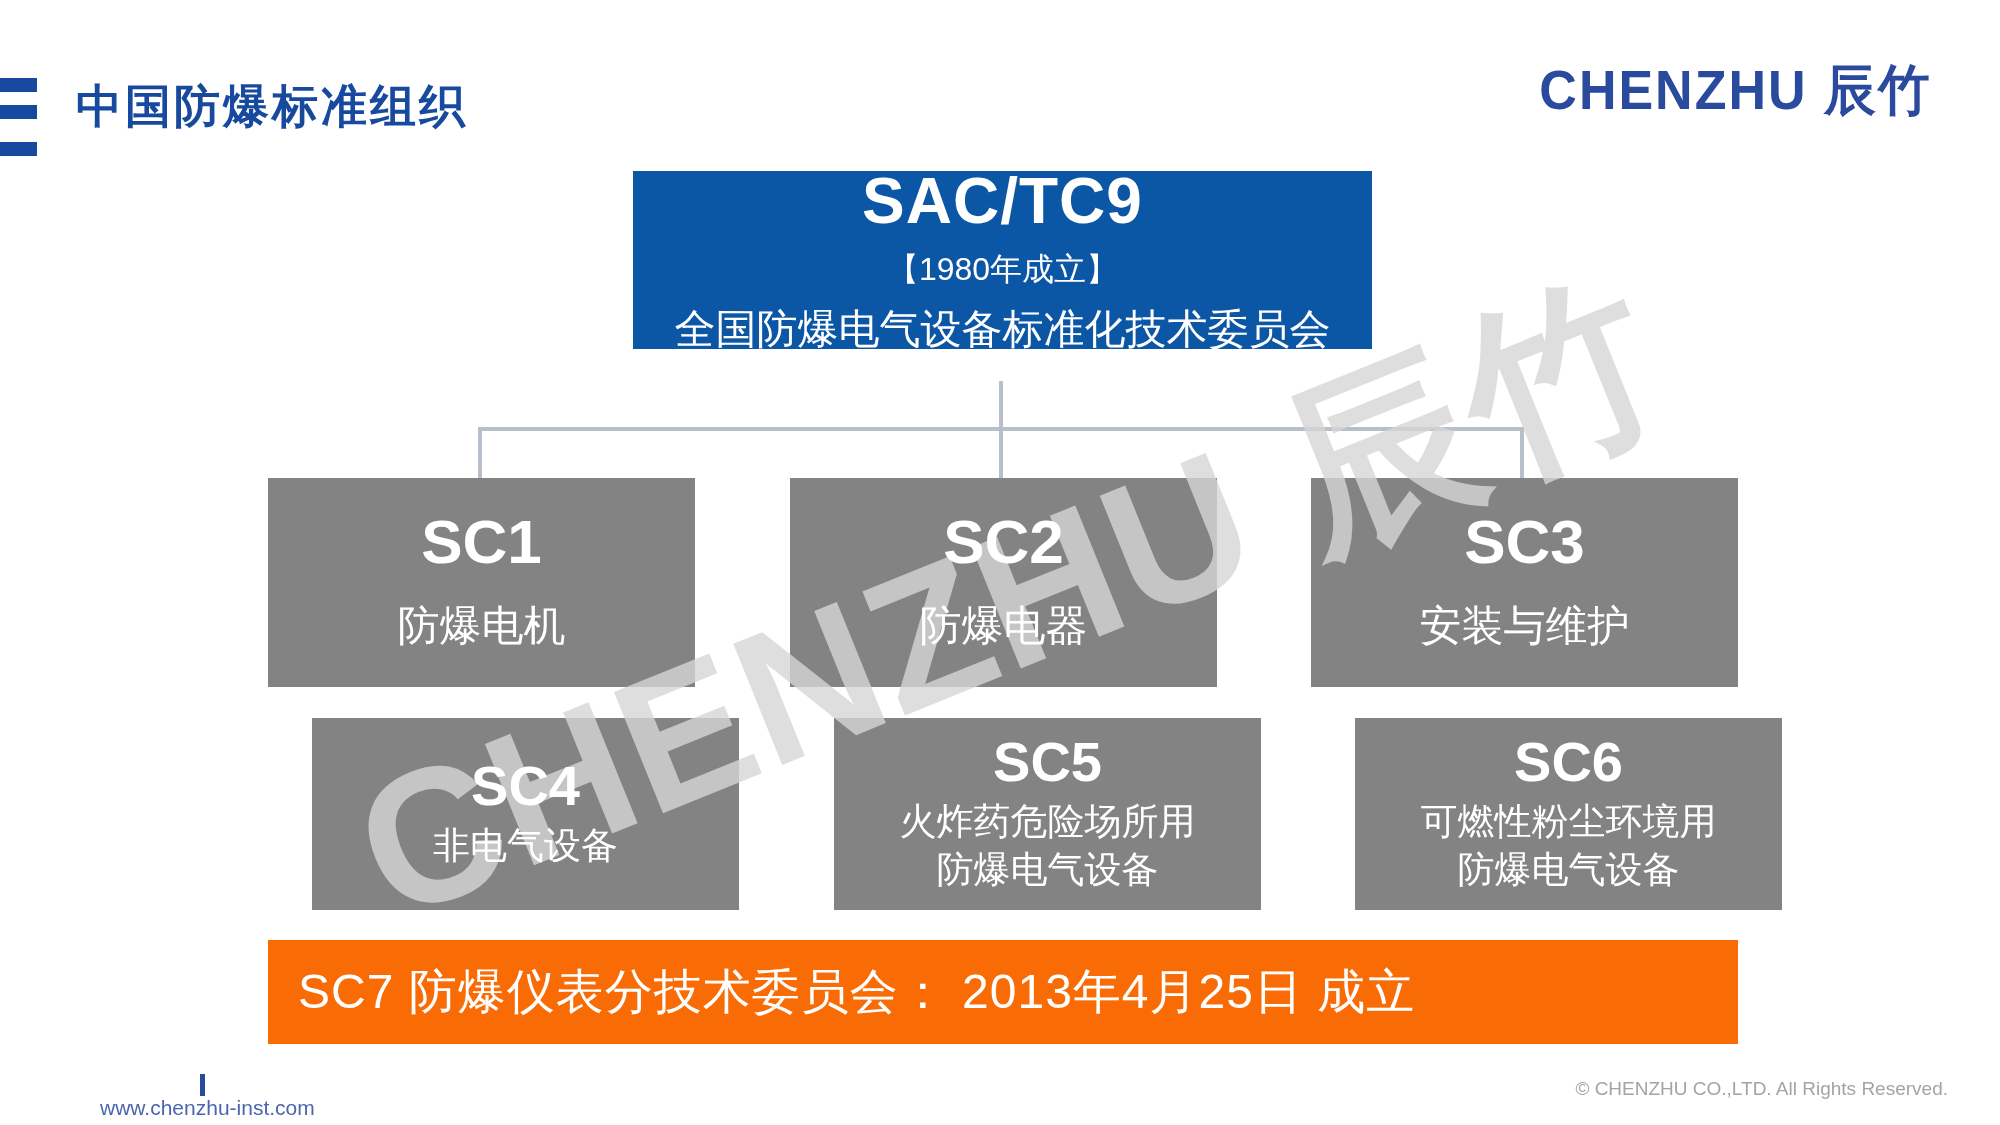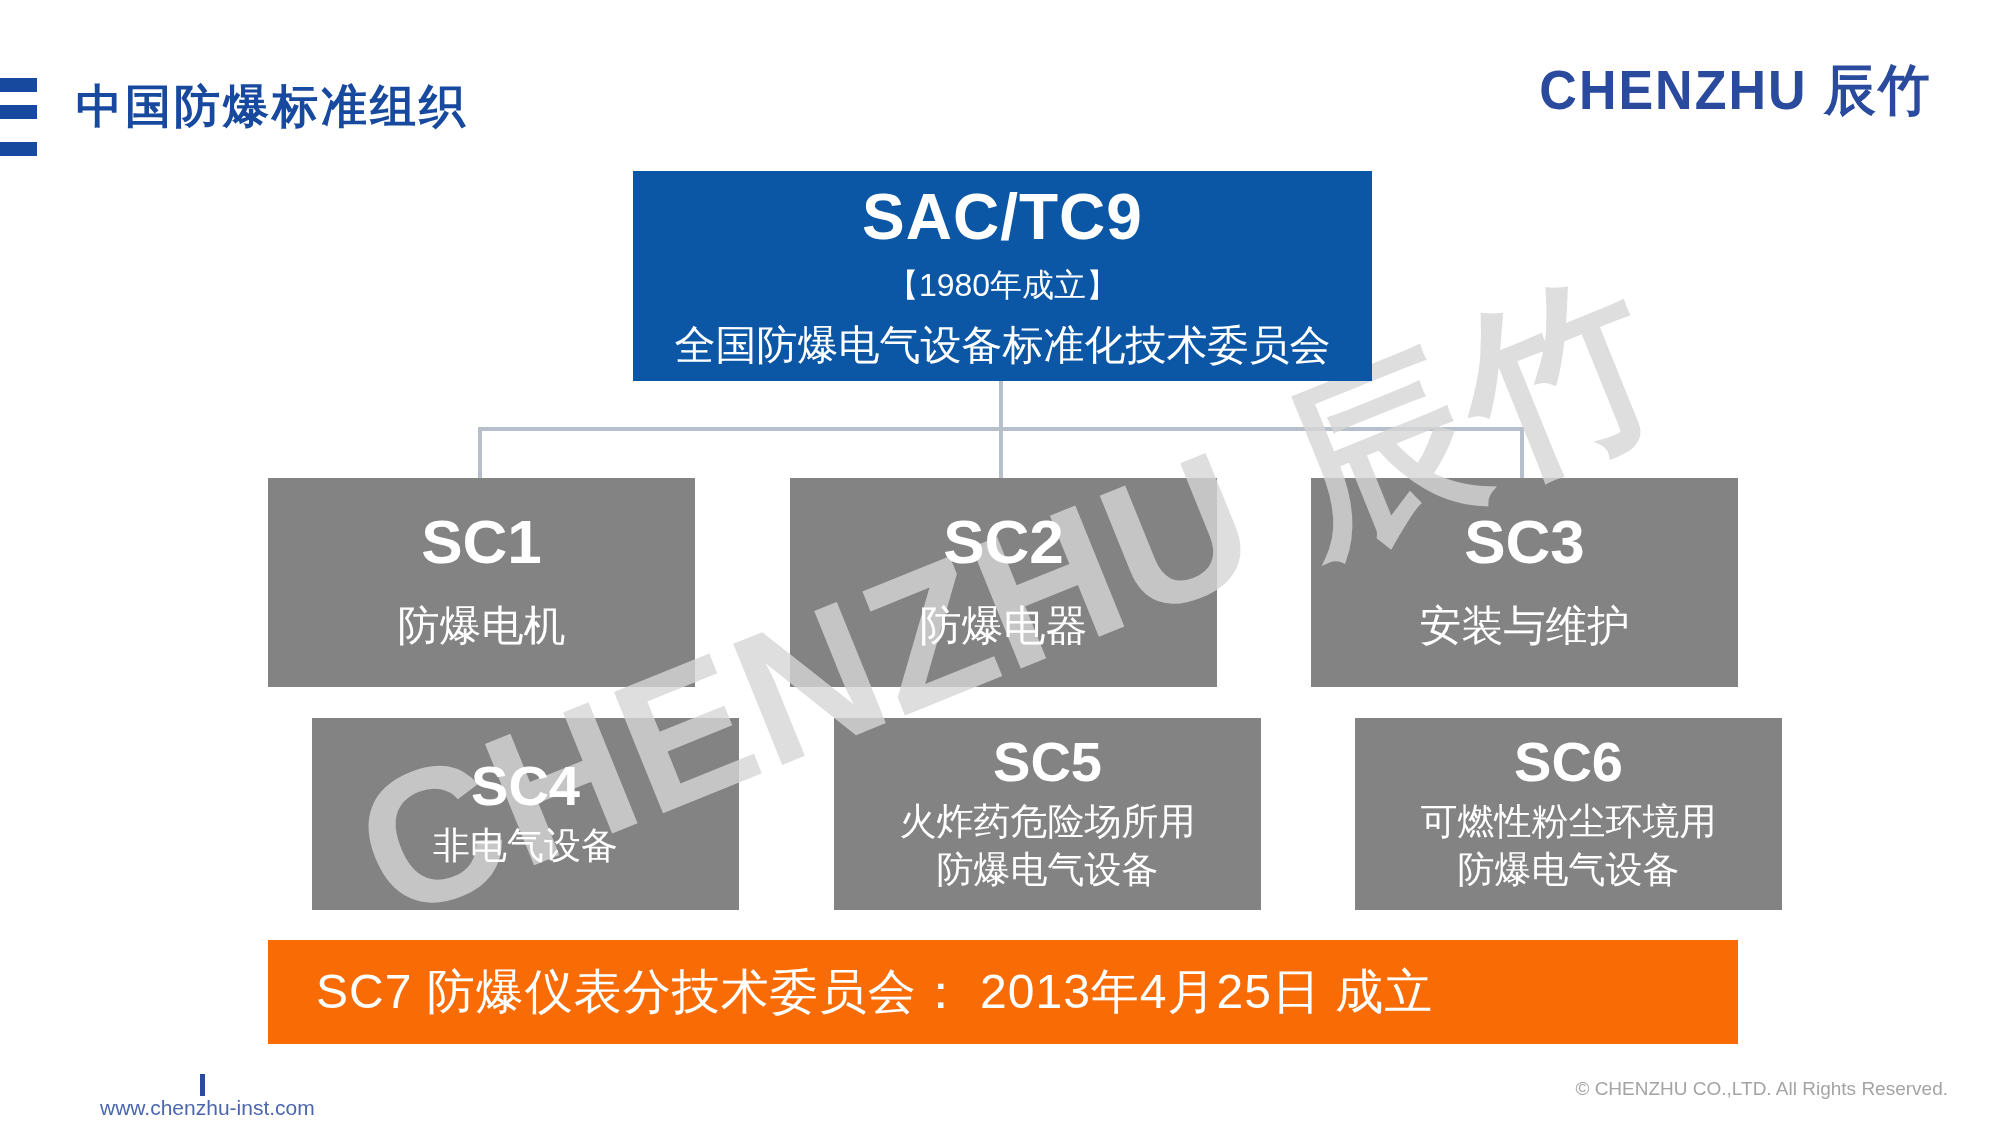--- a/index.html
+++ b/index.html
@@ -19,21 +19,21 @@
   }
   
   #watermark{
     position:absolute;left:300px;top:455px;width:1420px;height:300px;
     display:flex;align-items:center;justify-content:center;
     font-size:190px;font-weight:bold;color:#d6d6d6;opacity:.8;
     transform:rotate(-22deg);white-space:nowrap;letter-spacing:2px;z-index:6;
   }
   
   .rootbox{
-    position:absolute;left:633px;top:171px;width:739px;height:210px;
+    position:absolute;left:633px;top:171px;width:739px;height:178px;
     background:#0c56a6;color:#fff;text-align:center;z-index:8;
     display:flex;flex-direction:column;align-items:center;justify-content:center;gap:10px;
   }
   .root-code{font-size:64px;font-weight:600;letter-spacing:1px;}
   .root-founded{font-size:32px;}
   .root-name{font-size:41px;white-space:nowrap;}
   .scbox{
     position:absolute;width:427px;background:#838383;color:#fff;text-align:center;
     display:flex;flex-direction:column;align-items:center;justify-content:center;
   }
@@ -44,21 +44,21 @@
   .row2 .sc-code{font-size:56px;}
   .sc-name{font-size:42px;position:relative;z-index:12;line-height:1.3;}
   .row2 .sc-name{font-size:37px;}
   
   .conn{position:absolute;background:#b7bfca;z-index:2;}
   
   #banner{
     position:absolute;left:268px;top:940px;width:1470px;height:104px;background:#f96b05;
     display:flex;align-items:center;z-index:8;
   }
-  #banner span{color:#fff;font-size:48px;font-weight:500;padding-left:48px;white-space:nowrap;letter-spacing:1px;}
+  #banner span{color:#fff;font-size:48px;font-weight:500;padding-left:30px;white-space:nowrap;letter-spacing:1px;}
   
   #footer-left{
     position:absolute;left:100px;top:1074px;display:flex;align-items:center;z-index:8;flex-direction:column;
   }
   #footer-left .vbar{width:5px;height:22px;background:#2a4a9e;margin-right:9px;}
   #footer-left a{font-size:21px;color:#4a66ae;text-decoration:none;}
   #footer-right{
     position:absolute;right:52px;top:1078px;font-size:19px;color:#a4a4a6;z-index:8;white-space:nowrap;
   }
 </style>

